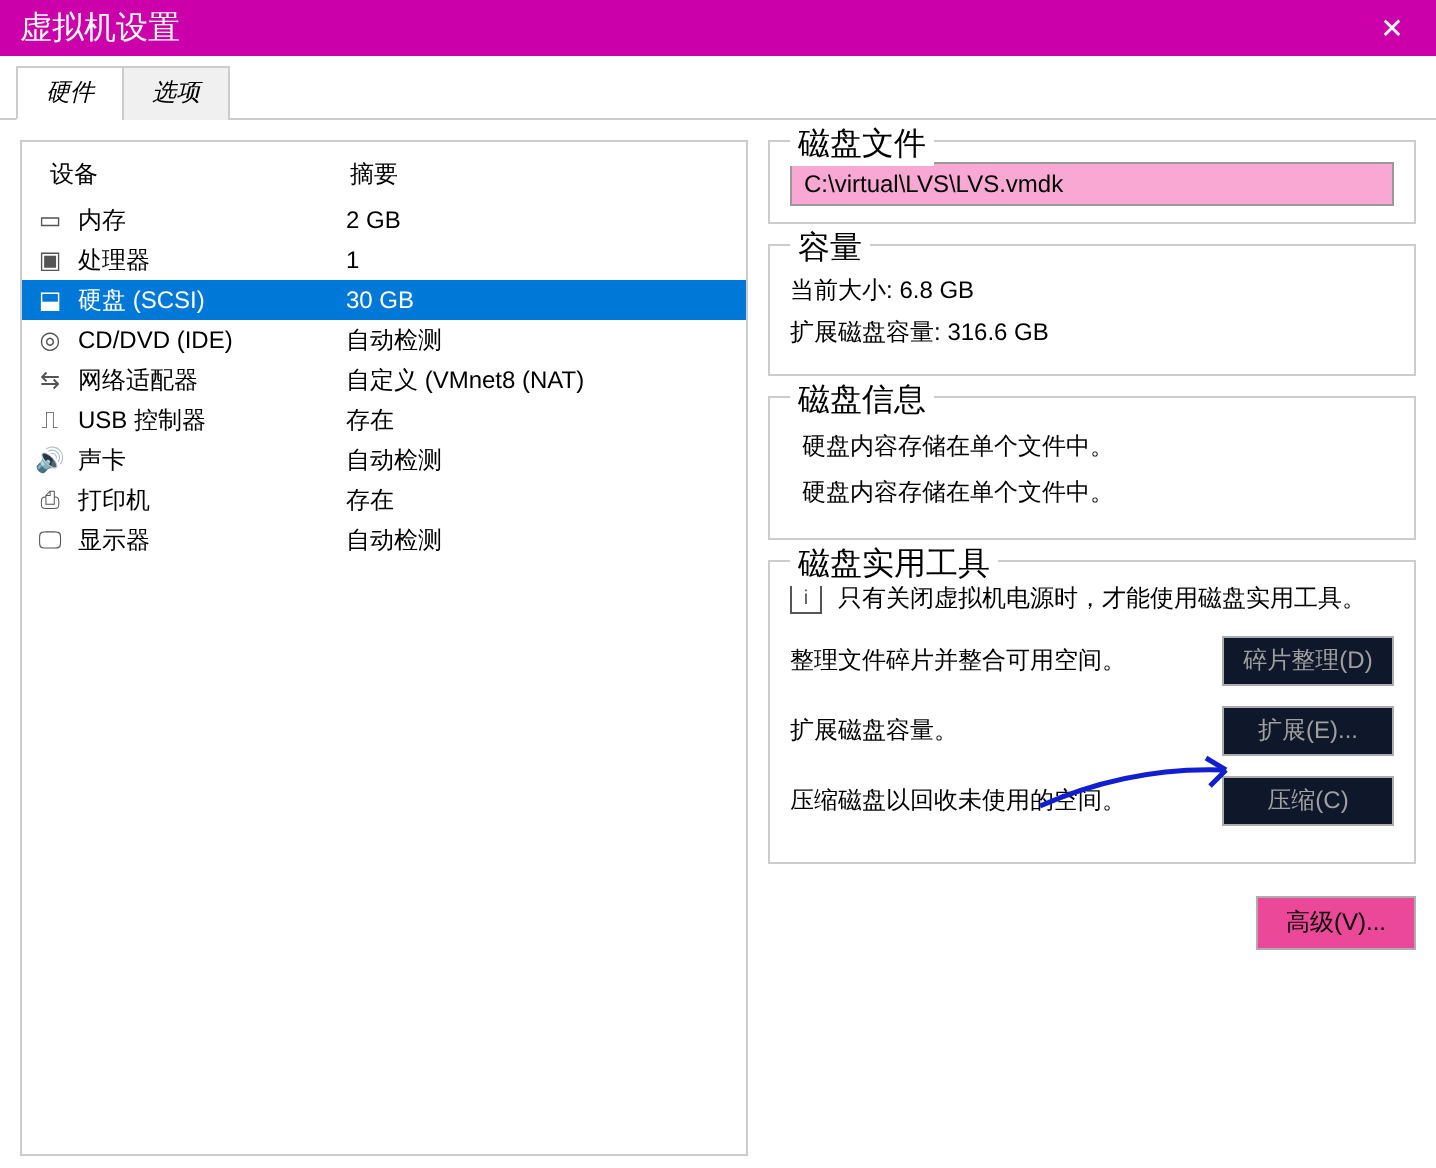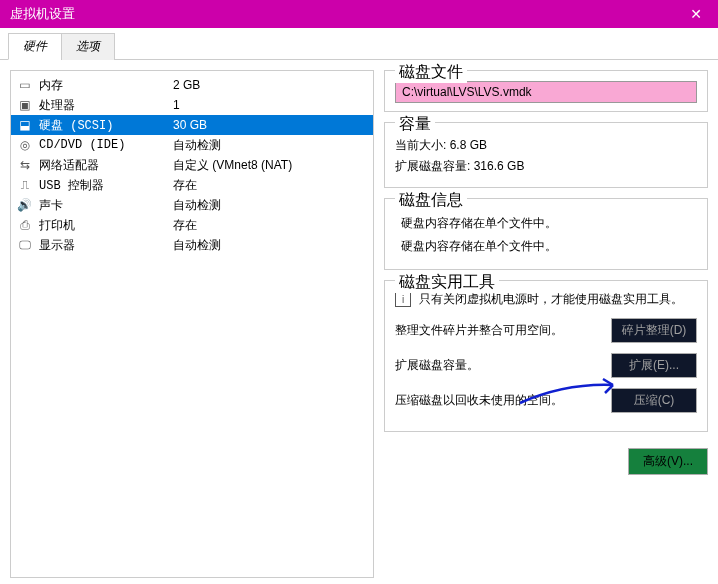--- a/index.html
+++ b/index.html
@@ -1,65 +1,69 @@
 <!DOCTYPE html>
 <html><head>
 <meta charset="utf-8">
 <style>
   * { box-sizing: border-box; font-family: "Microsoft YaHei", "Segoe UI", sans-serif; }
   body { margin: 0; background: #fff; font-size: 12px; }
   .window { width: 718px; height: 584px; background: #fff; position: relative; }
   .titlebar { height: 28px; background: #cc00aa; color: #fff; display: flex; align-items: center; justify-content: space-between; padding-left: 10px; }
-  .titlebar-title { font-size: 13px; }
+  .titlebar-title { font-size: 16px; }
   .close-btn { width: 44px; height: 28px; display:flex; align-items:center; justify-content:center; font-size:14px; }
   .tabs { display:flex; padding: 4px 8px 0 8px; border-bottom:1px solid #ccc; }
   .tab { padding: 4px 14px; border:1px solid #ccc; border-bottom:none; margin-right:-1px; background:#f0f0f0; position:relative; top:1px;font-style:italic; }
   .tab.active { background:#fff; border-bottom:1px solid #fff; }
   .body { display:flex; padding:10px; gap:10px; height: calc(584px - 28px - 28px); }
   .left-panel { width: 364px; border:1px solid #ccc; padding:4px 0; }
   .dev-header { display:flex; padding:4px 14px; color:#000; }
   .dev-header .col1 { width:150px; }
   .dev-row { display:flex; align-items:center; padding:2px 6px; height:20px; }
   .dev-row .icon { width:16px; height:16px; margin-right:6px; display:inline-flex; align-items:center; justify-content:center; color:#555; }
-  .dev-row .name { width:134px;font-family:Liberation Mono, monospace; }
+  .dev-row .name { width:134px; }
   .dev-row.selected { background:#0078d7; color:#fff; }
   .dev-row.selected .icon { color:#fff; }
   .right-panel { flex:1; display:flex; flex-direction:column; }
   .group { border:1px solid #ccc; margin-bottom:10px; padding:10px 10px 8px 10px; position:relative; }
   .group-title { position:absolute; top:-9px; left:10px; background:#fff; padding:0 4px; font-size:16px; }
   .filebox { border:1px solid #999; padding:3px 6px; width:100%; font-size:12px; color:#000; background:#f9a8d4; }
   .kv { margin:4px 0 4px 0; }
   .info-line { margin:6px 0 6px 6px; }
   .util-row { display:flex; align-items:center; justify-content:space-between; margin:10px 0; }
   .util-btn { min-width:86px; padding:3px 6px; border:1px solid #adadad; background:#0f172a; font-size:12px; }
   .util-btn.disabled { color:#a0a0a0; }
   .tip-row { display:flex; align-items:flex-start; gap:8px; margin-bottom:6px; }
   .tip-icon { width:16px; height:16px; border:1px solid #555; display:flex; align-items:center; justify-content:center; font-size:10px; color:#555; }
   .adv-row { display:flex; justify-content:flex-end; margin-top:6px; padding-right:0; }
-  .adv-btn { padding:4px 14px; border:1px solid #adadad; background:#15803d; font-size:12px; }
+  .adv-btn { padding:4px 14px; border:1px solid #adadad; background:#ec4899; font-size:12px; }
   svg.arrow { position:absolute; pointer-events:none; }
 </style>
 </head>
 <body>
 <div class="window">
 
   <div class="titlebar">
     <span class="titlebar-title">虚拟机设置</span>
     <div class="close-btn">
       <span>✕</span>
     </div>
   </div>
 
   <div class="tabs">
     <div class="tab active">硬件</div>
     <div class="tab">选项</div>
   </div>
 
   <div class="body">
     <div class="left-panel">
+      <div class="dev-header">
+        <span class="col1">设备</span>
+        <span>摘要</span>
+      </div>
 
       <div class="dev-row">
         <span class="icon">▭</span>
         <span class="name">内存</span>
         <span>2 GB</span>
       </div>
       <div class="dev-row">
         <span class="icon">▣</span>
         <span class="name">处理器</span>
         <span>1</span>

